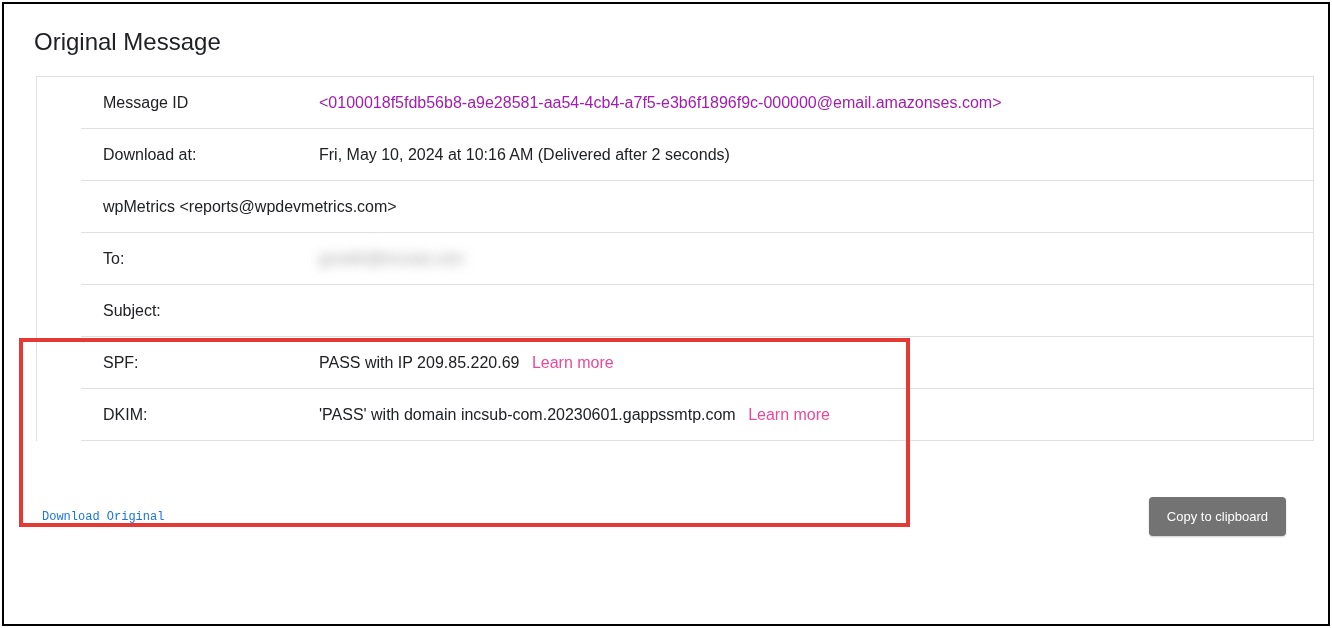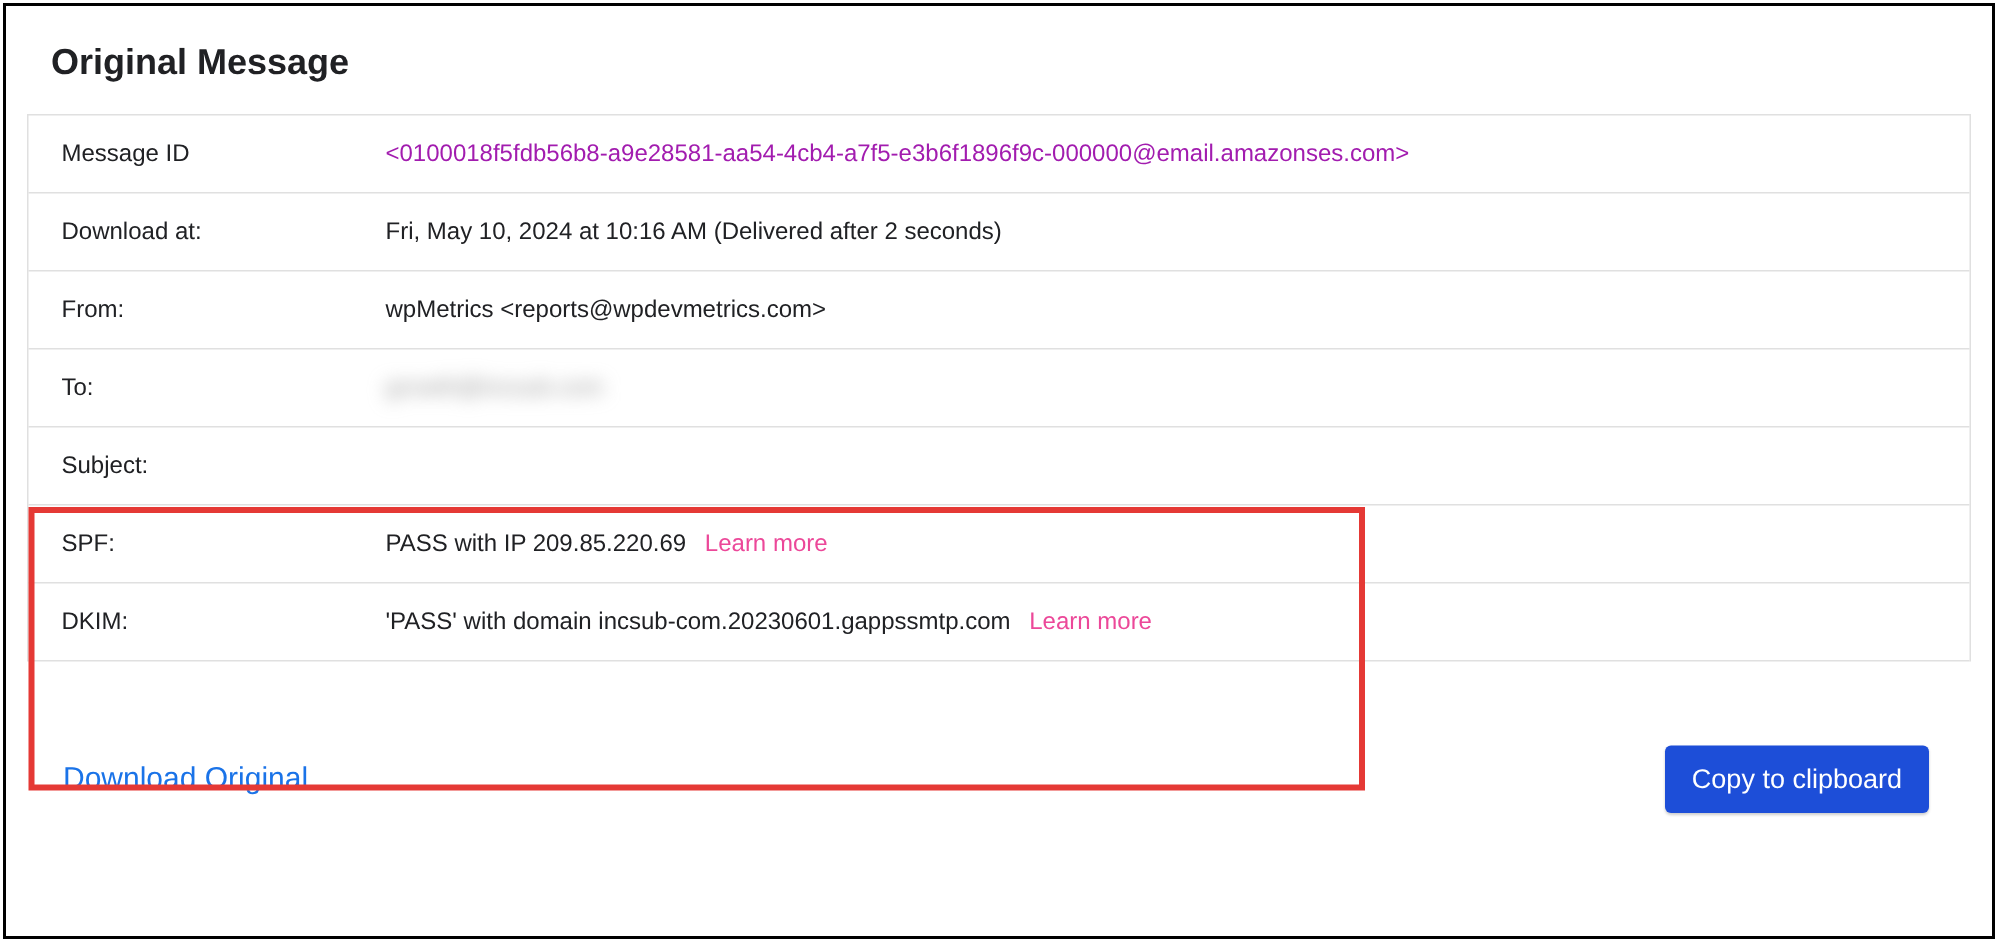--- a/index.html
+++ b/index.html
@@ -1,47 +1,46 @@
 <!DOCTYPE html>
 <html><head>
   <meta charset="utf-8">
   <style>
     * { box-sizing: border-box; margin: 0; padding: 0; }
     body { font-family: Arial, Helvetica, sans-serif; background: #fff; padding: 0; }
     .container { width: 1328px; height: 624px; margin: 2px; border: 2px solid #000; position: relative; background: #fff; }
-    .page-title { font-size: 24px; font-weight: 700; color: #202124; padding: 24px 0 20px 30px; }
-    .info-table { border: 1px solid #e0e0e0; border-bottom: none; margin: 0 14px 0 14px; }
+    .page-title { font-size: 24px; font-weight: 400; color: #202124; padding: 24px 0 20px 30px; }
+    .info-table { border: 1px solid #e0e0e0; border-bottom: none; margin: 0 14px 0 32px; padding-left: 44px; }
     .row { display: flex; border-bottom: 1px solid #e0e0e0; padding: 14px 0 14px 22px; font-size: 16px; color: #202124; align-items: center; min-height: 52px; }
     .label { width: 216px; flex-shrink: 0; color: #202124; }
     .value { flex: 1; color: #202124; }
     .value.green { color: #a21caf; }
     .link { color: #ec4899; cursor: pointer; margin-left: 8px; }
     .blurred { filter: blur(6px); color: #999; user-select: none; }
     .highlight-box { position: absolute; border: 4px solid #e53935; left: 15px; top: 334px; width: 891px; height: 189px; pointer-events: none; }
     .footer { display: flex; justify-content: space-between; align-items: center; padding: 0 42px 0 38px; margin-top: 56px; }
-    .download-link { color: #1a73e8; font-size: 20px; cursor: pointer; }
-    .copy-btn { background: #1d4ed8; color: #fff; border: none; border-radius: 4px; padding: 12px 18px; font-size: 18px; cursor: pointer; box-shadow: 0 1px 2px rgba(0,0,0,0.2); }
+    .download-link { color: #1a73e8; font-size: 12px; cursor: pointer; font-family: Liberation Mono, monospace; }
+    .copy-btn { background: #737373; color: #fff; border: none; border-radius: 4px; padding: 12px 18px; font-size: 13px; cursor: pointer; box-shadow: 0 1px 2px rgba(0,0,0,0.2); }
   </style>
 </head>
 <body>
 
 <div class="container">
   <h1 class="page-title">Original Message</h1>
 
   <div class="info-table">
     <div class="row">
       <div class="label">Message ID</div>
       <div class="value green">&lt;0100018f5fdb56b8-a9e28581-aa54-4cb4-a7f5-e3b6f1896f9c-000000@email.amazonses.com&gt;</div>
     </div>
     <div class="row">
       <div class="label">Download at:</div>
       <div class="value">Fri, May 10, 2024 at 10:16 AM (Delivered after 2 seconds)</div>
     </div>
     <div class="row">
-      <div class="label">From:</div>
       <div class="value">wpMetrics &lt;reports@wpdevmetrics.com&gt;</div>
     </div>
     <div class="row">
       <div class="label">To:</div>
       <div class="value"><span class="blurred">growth@incsub.com</span></div>
     </div>
     <div class="row">
       <div class="label">Subject:</div>
     </div>
     <div class="row">

